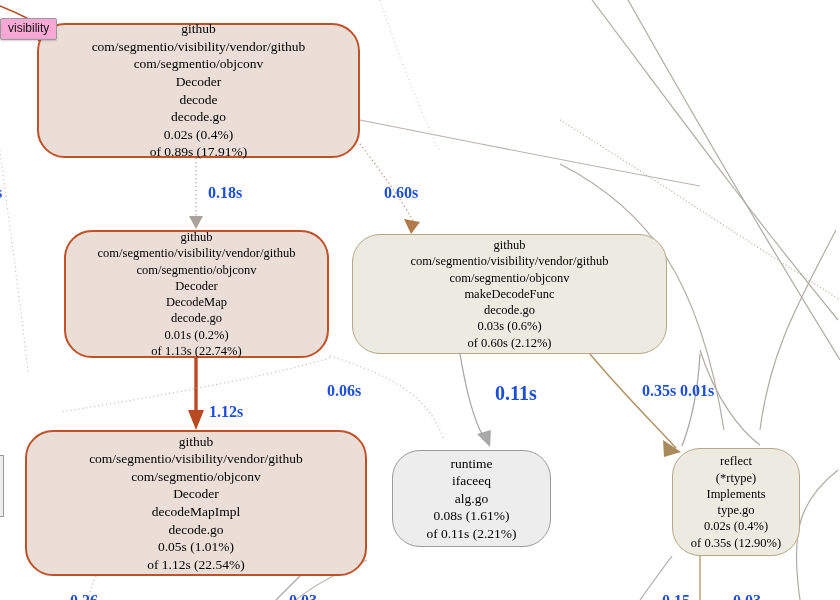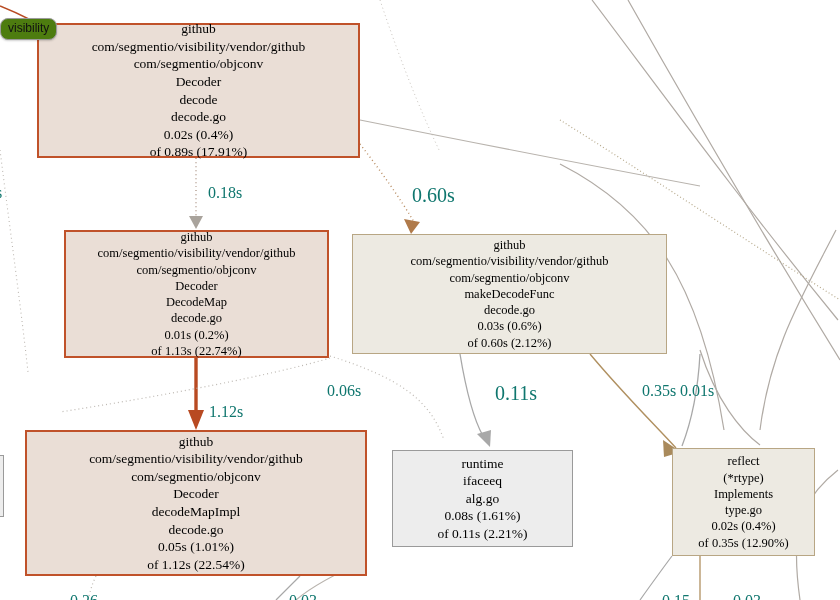--- a/index.html
+++ b/index.html
@@ -28,48 +28,50 @@
     position: absolute;
     box-sizing: border-box;
     display: flex;
     flex-direction: column;
     align-items: center;
     justify-content: center;
     text-align: center;
     color: #000000;
     line-height: 1.30;
     white-space: nowrap;
+    border-radius: 28px;
   }
   .node .ln { display: block; }
   
   .node.hot {
     background: #eaded6;
     border: 2px solid #c0522a;
   }
   
   .node.cool {
     background: #ededed;
     border: 1px solid #9a9a9a;
   }
   
   .node.warm {
     background: #edeae2;
     border: 1px solid #b8a684;
   }
   .edge-label {
     position: absolute;
-    color: #0f766e;
+    color: #1d4ed8;
     font-family: "Liberation Serif", "DejaVu Serif", serif;
     white-space: nowrap;
+    font-weight: bold;
   }
   .tooltip {
     position: absolute;
-    background: #4d7c0f;
+    background: #f9a8d4;
     border: 1px solid #9b9b9b;
-    border-radius: 8px;
+    border-radius: 2px;
     color: #111111;
     font-family: "Liberation Sans", sans-serif;
     font-size: 12px;
     padding: 3px 7px 4px 7px;
     line-height: 1.1;
     box-shadow: 0 1px 2px rgba(0,0,0,0.18);
     z-index: 40;
   }
   .clip-box {
     position: absolute;
@@ -192,39 +194,39 @@
     <span class="ln">github</span>
     <span class="ln">com/segmentio/visibility/vendor/github</span>
     <span class="ln">com/segmentio/objconv</span>
     <span class="ln">Decoder</span>
     <span class="ln">decodeMapImpl</span>
     <span class="ln">decode.go</span>
     <span class="ln">0.05s (1.01%)</span>
     <span class="ln">of 1.12s (22.54%)</span>
   </div>
 
-  <div class="node cool" style="left:392px; top:450px; width:181px; height:97px; font-size:13.5px;">
+  <div class="node cool" style="left:392px; top:450px; width:159px; height:97px; font-size:13.5px;">
     <span class="ln">runtime</span>
     <span class="ln">ifaceeq</span>
     <span class="ln">alg.go</span>
     <span class="ln">0.08s (1.61%)</span>
     <span class="ln">of 0.11s (2.21%)</span>
   </div>
 
-  <div class="node warm" style="left:672px; top:448px; width:143px; height:108px; font-size:12.5px;">
+  <div class="node warm" style="left:672px; top:448px; width:128px; height:108px; font-size:12.5px;">
     <span class="ln">reflect</span>
     <span class="ln">(*rtype)</span>
     <span class="ln">Implements</span>
     <span class="ln">type.go</span>
     <span class="ln">0.02s (0.4%)</span>
     <span class="ln">of 0.35s (12.90%)</span>
   </div>
 
   <span class="edge-label" style="left:208px; top:184px; font-size:16px;">0.18s</span>
-  <span class="edge-label" style="left:384px; top:184px; font-size:20px;margin-left:28px;">0.60s</span>
+  <span class="edge-label" style="left:384px; top:184px; font-size:16px;">0.60s</span>
   <span class="edge-label" style="left:209px; top:382px; font-size:16px;margin-top:21px;">1.12s</span>
   <span class="edge-label" style="left:327px; top:382px; font-size:16px;">0.06s</span>
   <span class="edge-label" style="left:495px; top:382px; font-size:20px;">0.11s</span>
   <span class="edge-label" style="left:609px; top:382px; font-size:16px;margin-left:33px;">0.35s</span>
   <span class="edge-label" style="left:680px; top:382px; font-size:16px;">0.01s</span>
   <span class="edge-label" style="left:-4px; top:184px; font-size:16px;">s</span>
   <span class="edge-label" style="left:70px; top:592px; font-size:16px;">0.26</span>
   <span class="edge-label" style="left:289px; top:592px; font-size:16px;">0.03</span>
   <span class="edge-label" style="left:662px; top:592px; font-size:16px;">0.15</span>
   <span class="edge-label" style="left:733px; top:592px; font-size:16px;">0.03</span>

